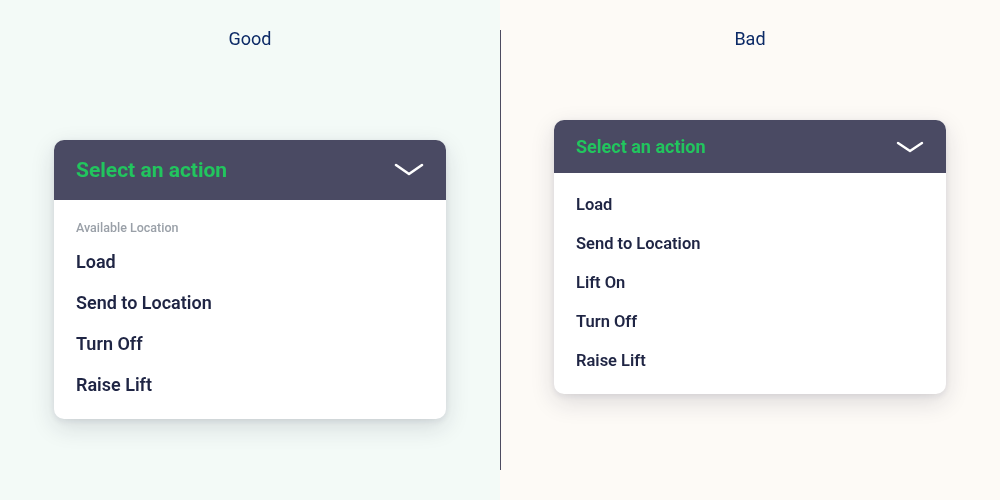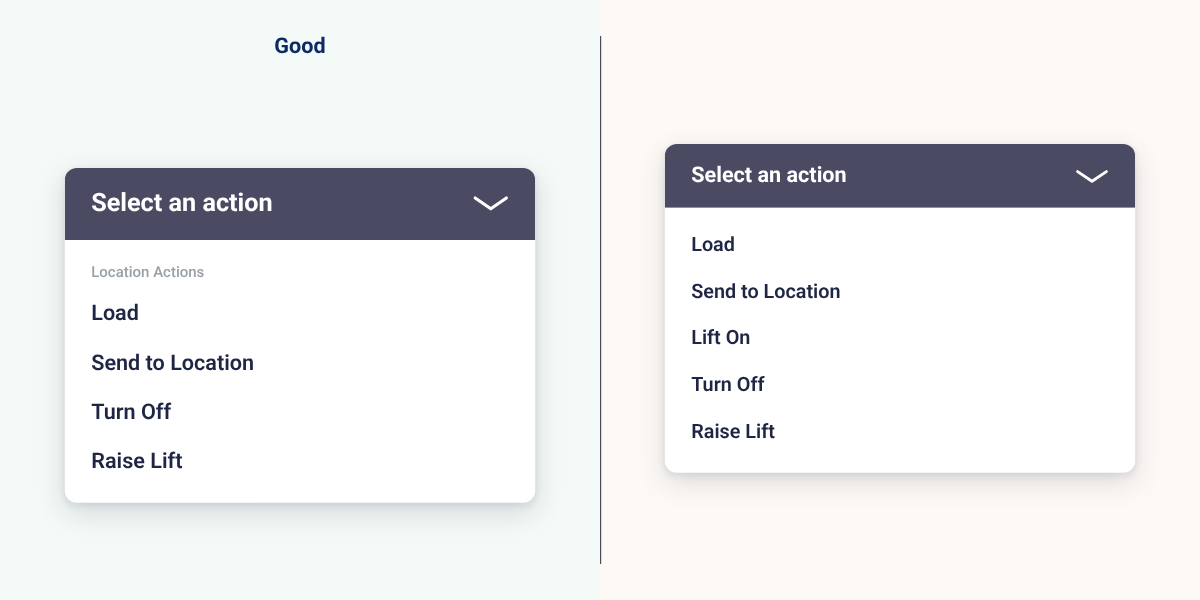--- a/index.html
+++ b/index.html
@@ -2,34 +2,34 @@
 <html><head>
 <meta charset="utf-8">
 <style>
   * { box-sizing: border-box; margin: 0; padding: 0; }
   html, body { width: 1000px; height: 500px; font-family: -apple-system, BlinkMacSystemFont, "Segoe UI", Roboto, "Helvetica Neue", Arial, sans-serif; }
   .canvas { display: flex; width: 1000px; height: 500px; }
   .panel { width: 500px; height: 500px; position: relative; padding-top: 28px; }
   .panel-good { background: #f3faf7; }
   .panel-bad  { background: #fdfaf6; }
   .divider { position: absolute; top: 30px; bottom: 30px; left: 500px; width: 1px; background: #2d2b45; opacity: .85; }
-  .panel-title { text-align: center; font-size: 18px; font-weight: 700; color: #0c2a66; }
+  .panel-title { text-align: center; font-size: 18px; font-weight: 400; color: #0c2a66; }
   .dropdown {
     position: absolute;
     width: 392px;
     background: #ffffff;
     border-radius: 10px;
     box-shadow: 0 8px 24px rgba(30,30,60,.14), 0 2px 6px rgba(30,30,60,.08);
     overflow: hidden;
   }
   .good-pos { left: 54px; top: 140px; }
   .bad-pos  { left: 54px; top: 120px; }
   .dd-header {
     background: #4a4a63;
-    color: #ffffff;
+    color: #22c55e;
     display: flex;
     align-items: center;
     justify-content: space-between;
     padding: 18px 22px;
   }
   .good-header { font-size: 21px; font-weight: 700; }
   .bad-header  { font-size: 18px; font-weight: 700; padding: 16px 22px; }
   .chevron { display: inline-flex; }
   .dd-body { padding: 12px 0 14px 0; }
   .section-label {
@@ -64,30 +64,31 @@
     <div class="dropdown good-pos">
       <div class="dd-header good-header">
         <span>Select an action</span>
         <span class="chevron">
           <svg width="30" height="16" viewBox="0 0 30 16" fill="none">
               <path d="M2 3 L15 12 L28 3" stroke="#ffffff" stroke-width="2.6" stroke-linecap="round" stroke-linejoin="round"></path>
             </svg>
         </span>
       </div>
       <div class="dd-body">
-        <div class="section-label">Location Actions</div>
+        <div class="section-label">Available Location</div>
         <div class="item-good"><span>Load</span></div>
         <div class="item-good"><span>Send to Location</span></div>
         <div class="item-good"><span>Turn Off</span></div>
         <div class="item-good"><span>Raise Lift</span></div>
       </div>
     </div>
   </div>
 
   <div class="panel panel-bad">
+    <div class="panel-title">Bad</div>
 
     <div class="dropdown bad-pos">
       <div class="dd-header bad-header">
         <span>Select an action</span>
         <span class="chevron">
           <svg width="28" height="14" viewBox="0 0 28 14" fill="none">
               <path d="M2 3 L14 11 L26 3" stroke="#ffffff" stroke-width="2.4" stroke-linecap="round" stroke-linejoin="round"></path>
             </svg>
         </span>
       </div>

